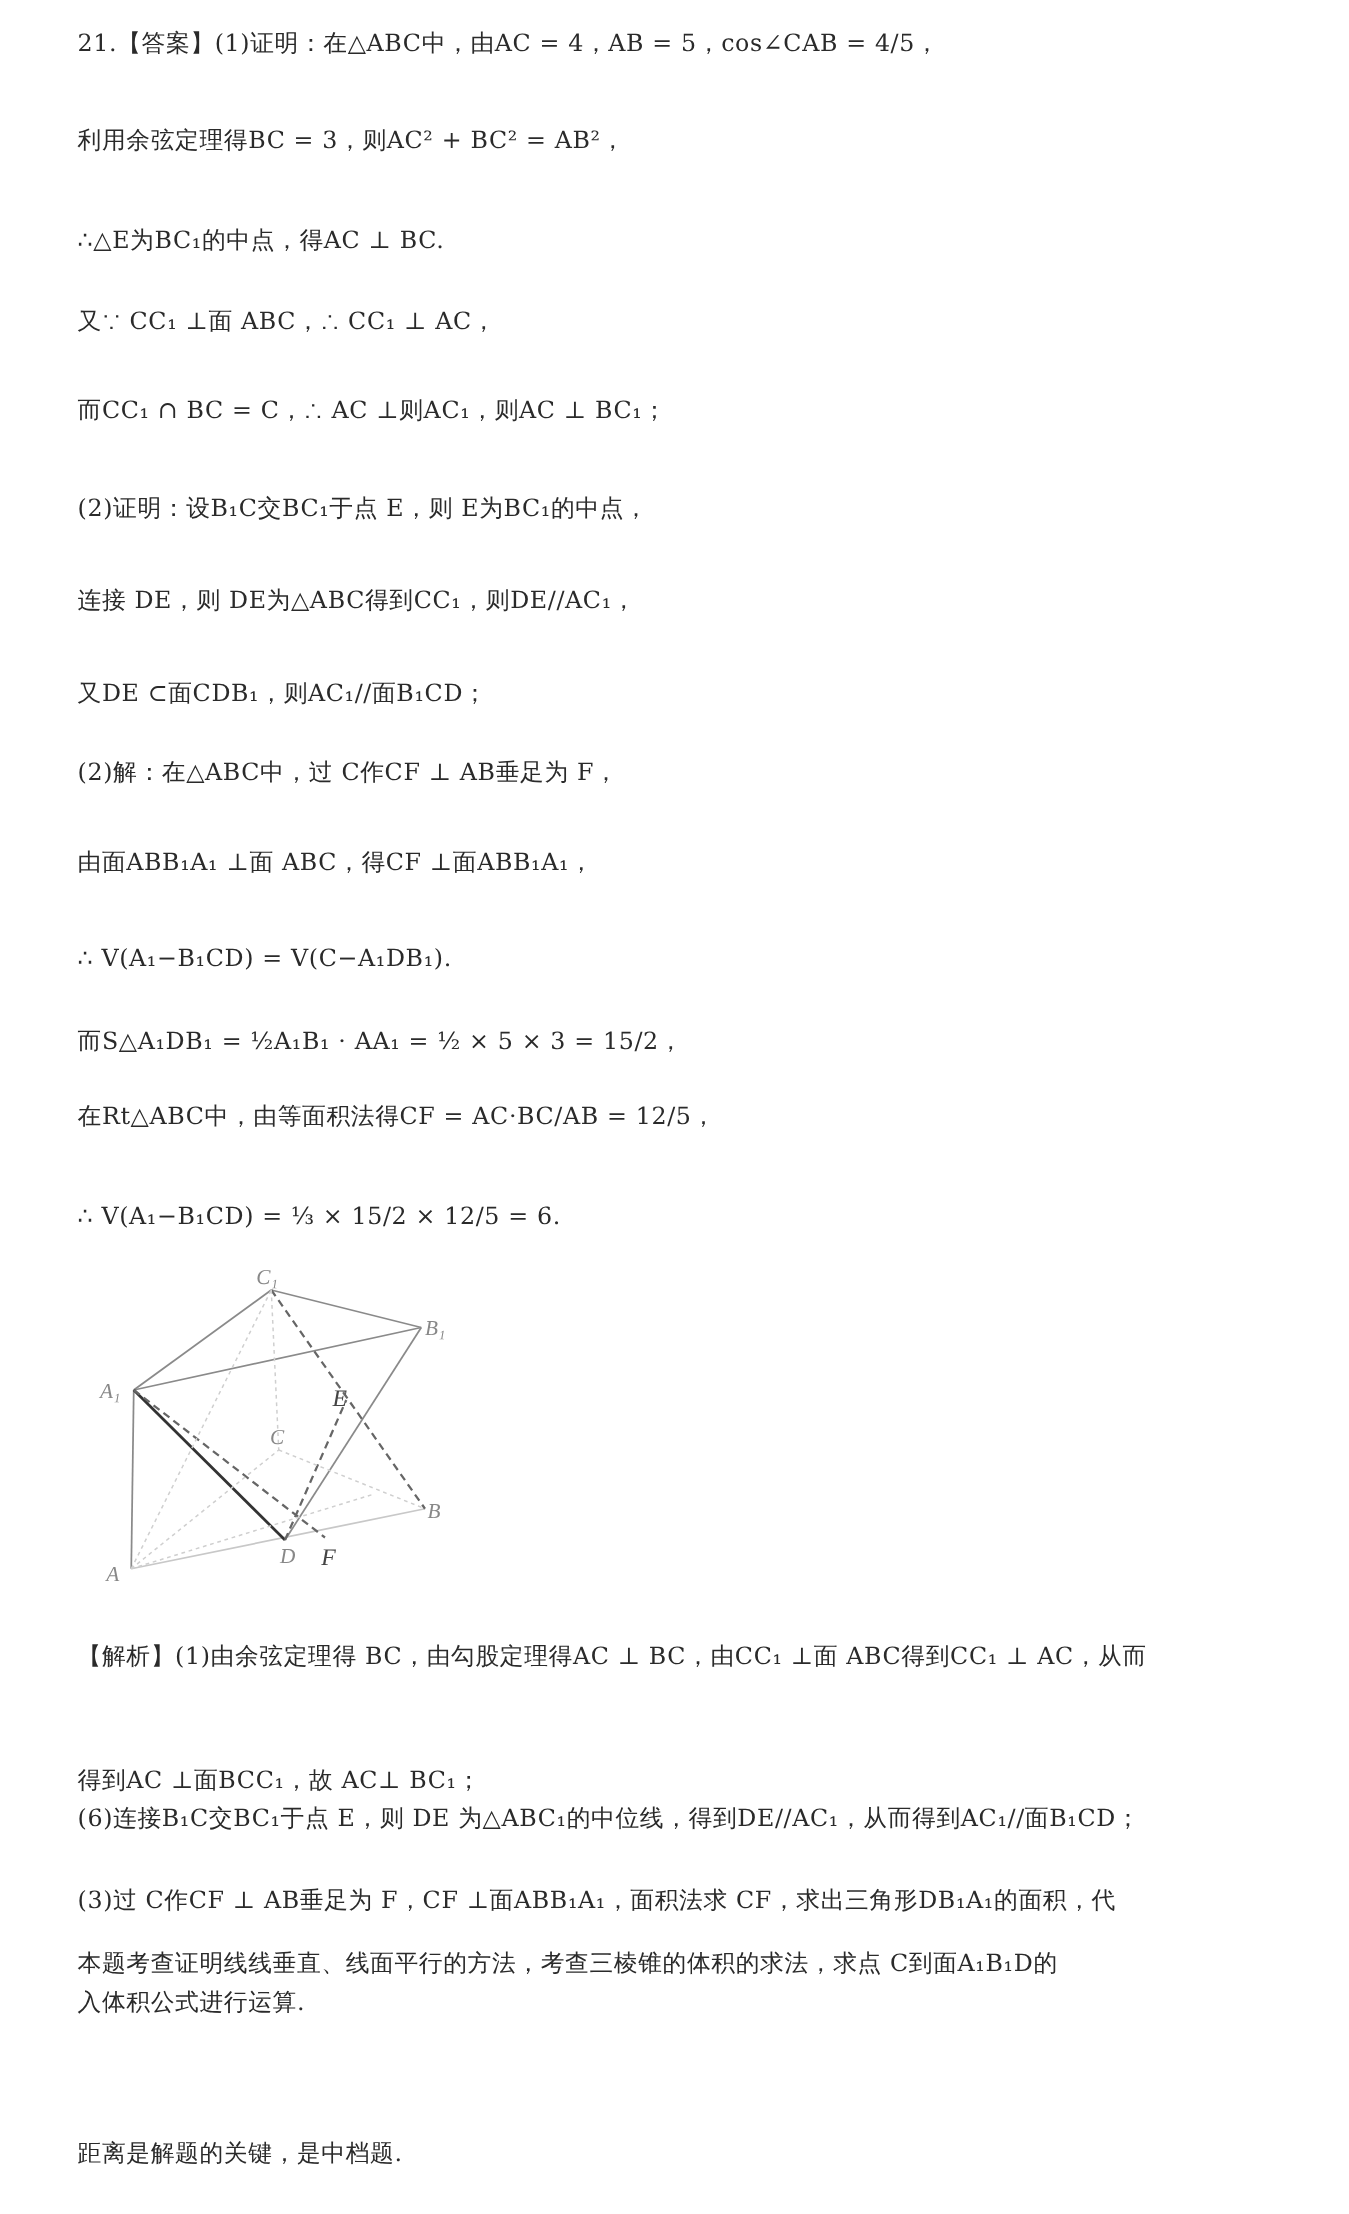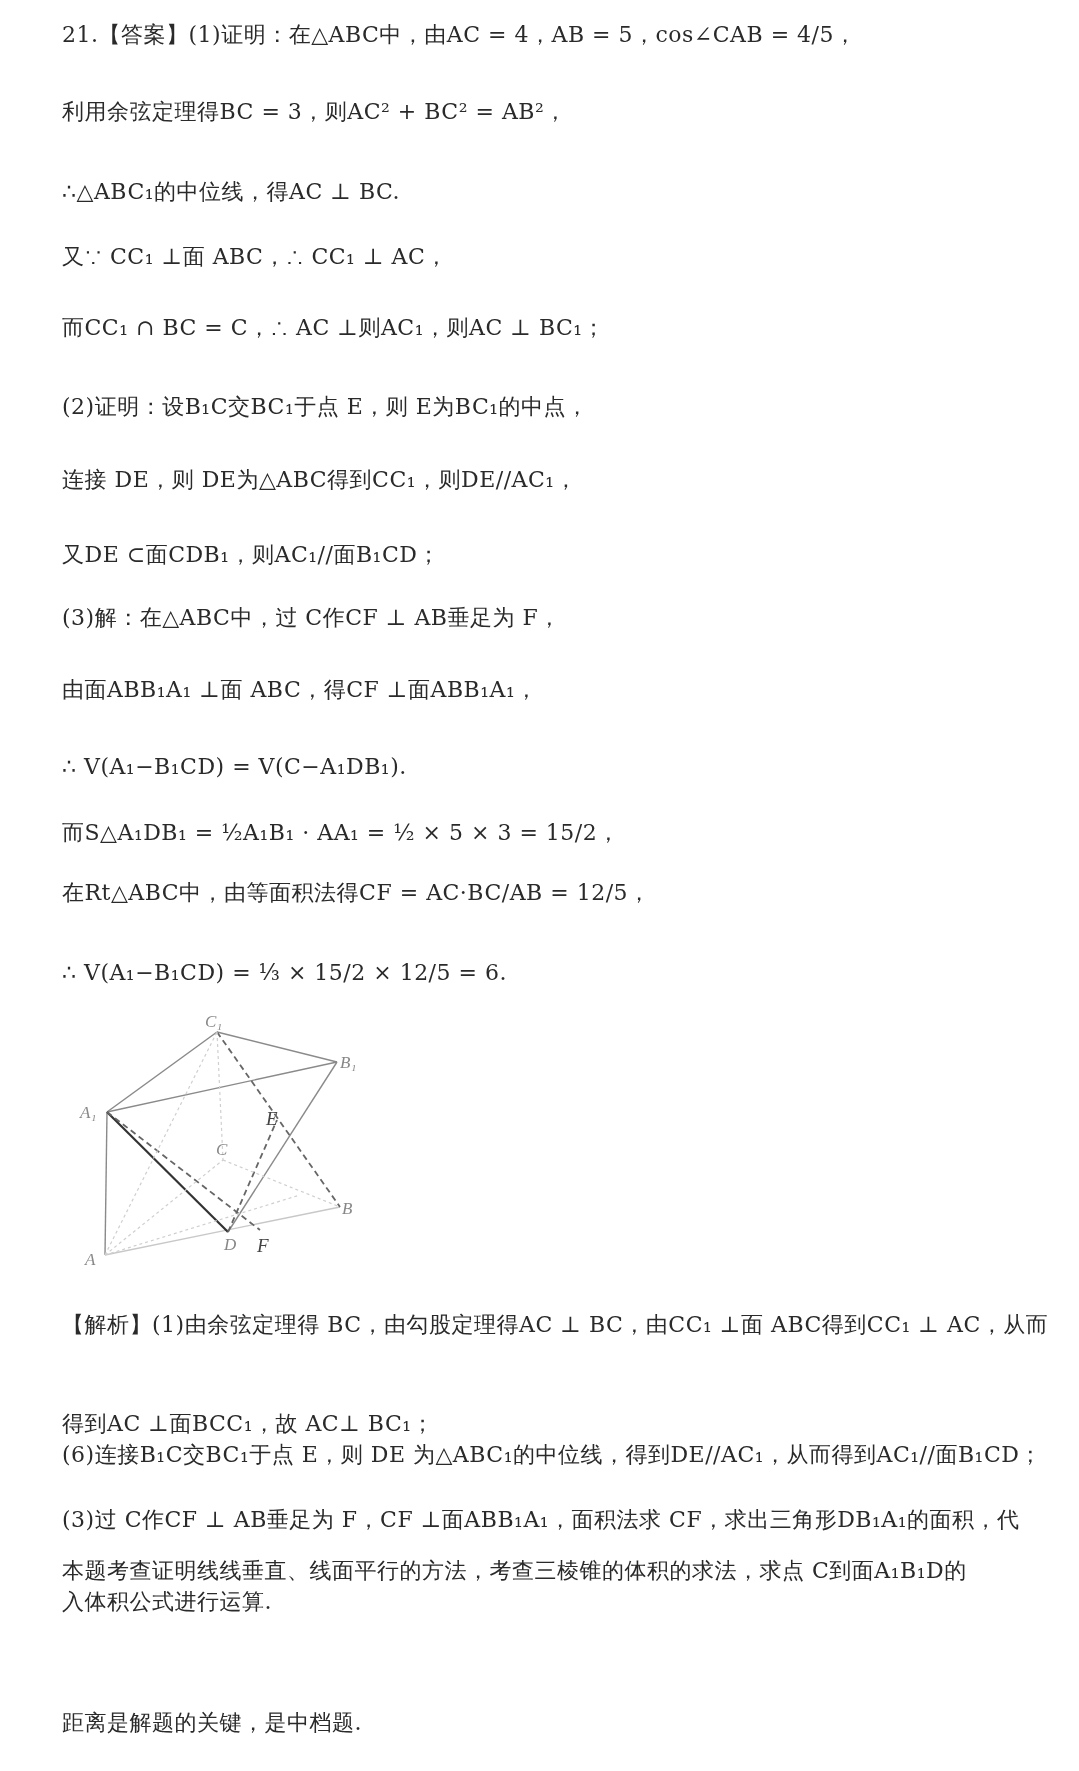--- a/index.html
+++ b/index.html
@@ -1,38 +1,38 @@
 <!DOCTYPE html>
 <html><head>
 <meta charset="utf-8">
 <style>
   html, body { margin: 0; padding: 0; }
   body {
     width: 1079px; height: 1771px; background: #ffffff; position: relative; overflow: hidden;
     font-family: "DejaVu Serif", "Liberation Serif", serif; color: #2a2a2a;
   }
   .line {
-    position: absolute; left: 62px; font-size: 22px; line-height: 30px; white-space: nowrap;
+    position: absolute; left: 62px; font-size: 19px; line-height: 30px; white-space: nowrap;
     letter-spacing: 0.5px;
   }
   #diagram { position: absolute; left: 70px; top: 1005px; }
 </style>
 </head>
 <body>
 
 <div>
   <div class="line" style="top:20px">21.【答案】(1)证明：在△ABC中，由AC = 4，AB = 5，cos∠CAB = 4/5，</div>
   <div class="line" style="top:97px">利用余弦定理得BC = 3，则AC² + BC² = AB²，</div>
-  <div class="line" style="top:177px">∴△ABC₁的中位线，得AC ⊥ BC.</div>
+  <div class="line" style="top:177px">∴△E为BC₁的中点，得AC ⊥ BC.</div>
   <div class="line" style="top:242px">又∵ CC₁ ⊥面 ABC，∴ CC₁ ⊥ AC，</div>
   <div class="line" style="top:313px">而CC₁ ∩ BC = C，∴ AC ⊥则AC₁，则AC ⊥ BC₁；</div>
   <div class="line" style="top:392px">(2)证明：设B₁C交BC₁于点 E，则 E为BC₁的中点，</div>
   <div class="line" style="top:465px">连接 DE，则 DE为△ABC得到CC₁，则DE//AC₁，</div>
   <div class="line" style="top:540px">又DE ⊂面CDB₁，则AC₁//面B₁CD；</div>
-  <div class="line" style="top:603px">(3)解：在△ABC中，过 C作CF ⊥ AB垂足为 F，</div>
+  <div class="line" style="top:603px">(2)解：在△ABC中，过 C作CF ⊥ AB垂足为 F，</div>
   <div class="line" style="top:675px">由面ABB₁A₁ ⊥面 ABC，得CF ⊥面ABB₁A₁，</div>
   <div class="line" style="top:752px">∴ V(A₁−B₁CD) = V(C−A₁DB₁).</div>
   <div class="line" style="top:818px">而S△A₁DB₁ = ½A₁B₁ · AA₁ = ½ × 5 × 3 = 15/2，</div>
   <div class="line" style="top:878px">在Rt△ABC中，由等面积法得CF = AC·BC/AB = 12/5，</div>
   <div class="line" style="top:958px">∴ V(A₁−B₁CD) = ⅓ × 15/2 × 12/5 = 6.</div>
 </div>
 
 <svg id="diagram" width="300" height="270" viewBox="70 1005 300 270">
   <g stroke="#8a8a8a" stroke-width="1.4" fill="none">
 

